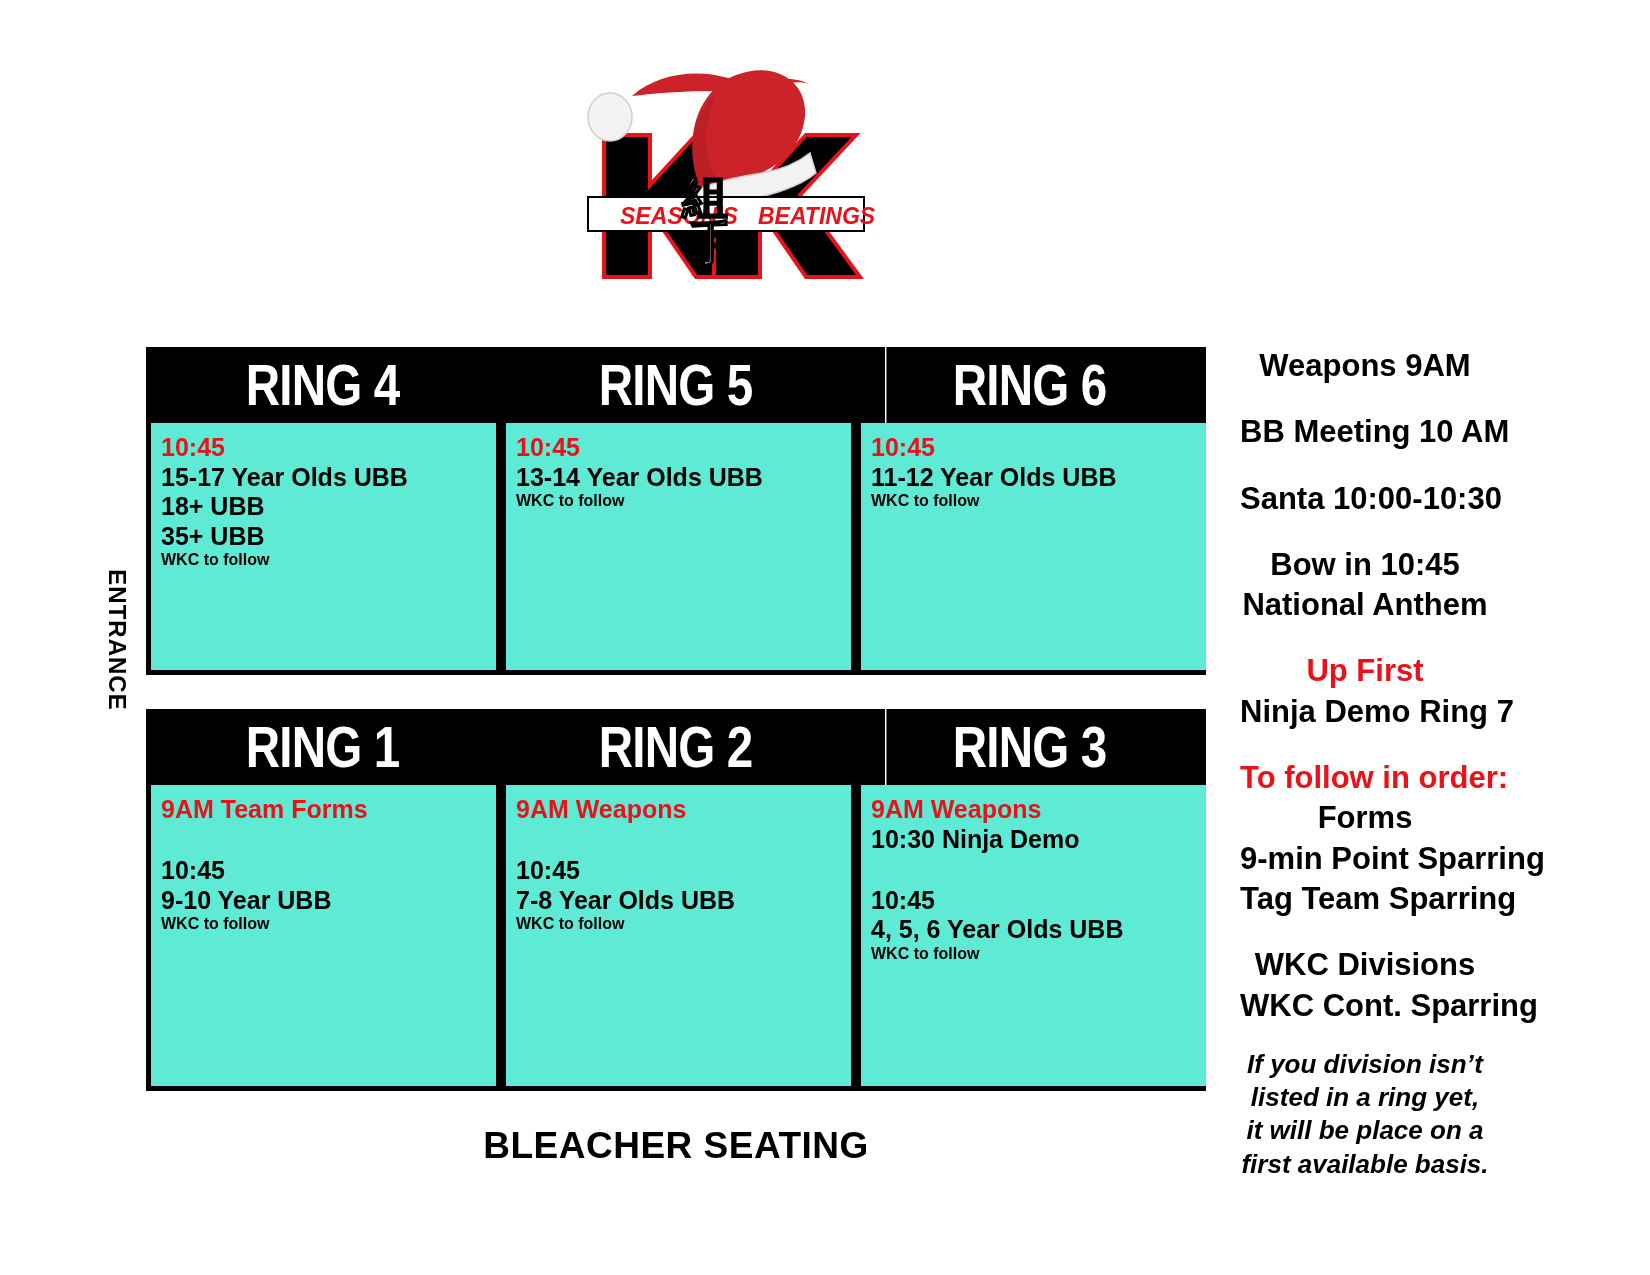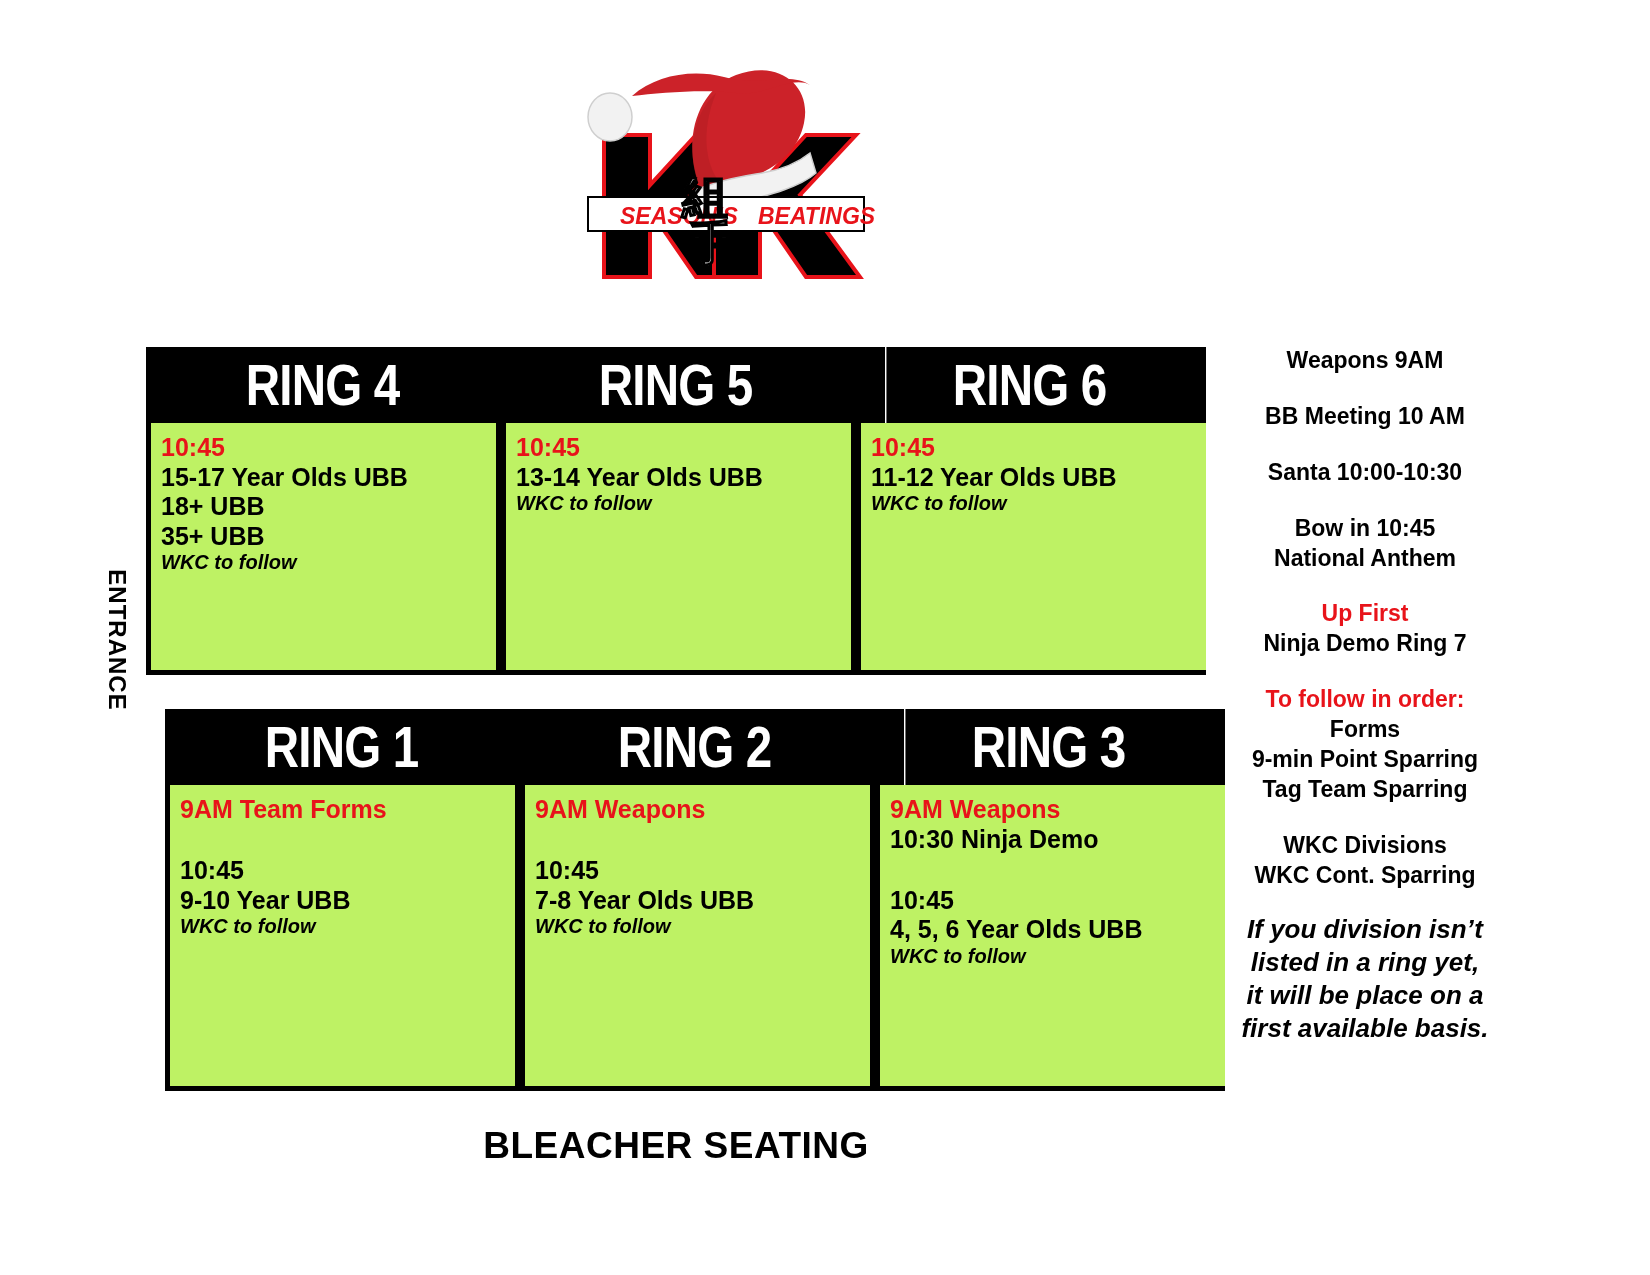--- a/index.html
+++ b/index.html
@@ -44,21 +44,21 @@
 
   
   .ring-table {
     position: absolute;
     left: 146px;
     width: 1060px;
     display: flex;
     flex-direction: column;
   }
   #table-top  { top: 347px; }
-  #table-bottom { top: 709px; margin-left: 19px; }
+  #table-bottom { top: 709px; }
 
   .ring-header-row {
     display: flex;
     background: #000000;
     height: 76px;
   }
   .ring-header {
     flex: 1 1 0;
     color: #ffffff;
     font-family: "Liberation Sans Narrow", "Liberation Sans", sans-serif;
@@ -74,38 +74,38 @@
   .ring-header.div-left { box-shadow: inset 2px 0 0 #ffffff; }
 
   .ring-body-row {
     display: flex;
     height: 252px;
   }
   #table-bottom .ring-body-row { height: 306px; }
 
   .ring-cell {
     flex: 1 1 0;
-    background: #bef264;
+    background: #5eead4;
     border-left: 5px solid #000;
     border-right: 5px solid #000;
     border-bottom: 5px solid #000;
     padding: 10px 0 0 10px;
     box-sizing: border-box;
     overflow: hidden;
   }
   .ring-cell.no-right { border-right: none; }
 
   .line {
     font-family: "Liberation Sans", sans-serif;
     line-height: 1.18;
     white-space: pre;
   }
   .line.red   { color: #E8131A; font-weight: bold; font-size: 25px; }
   .line.big   { color: #000000; font-weight: bold; font-size: 25px; }
-  .line.small { color: #000000; font-weight: bold; font-size: 20px; font-style: italic; }
+  .line.small { color: #000000; font-weight: bold; font-size: 16px; }
   .line.blank { font-size: 27px; color: transparent; }
 
   
   #bleacher {
     position: absolute;
     left: 146px;
     top: 1125px;
     width: 1060px;
     text-align: center;
     font-size: 37px;
@@ -118,21 +118,21 @@
   #schedule {
     position: absolute;
     left: 1240px;
     top: 346px;
     width: 250px;
     text-align: center;
   }
   .sched-line {
     font-family: "Liberation Sans", sans-serif;
     font-weight: bold;
-    font-size: 23px;
+    font-size: 31px;
     line-height: 1.3;
     color: #000000;
     white-space: nowrap;
   }
   .sched-line.red { color: #E8131A; }
   .sched-line.gap { height: 26px; }
   .sched-note {
     margin-top: 22px;
     font-family: "Liberation Sans", sans-serif;
     font-weight: bold;

